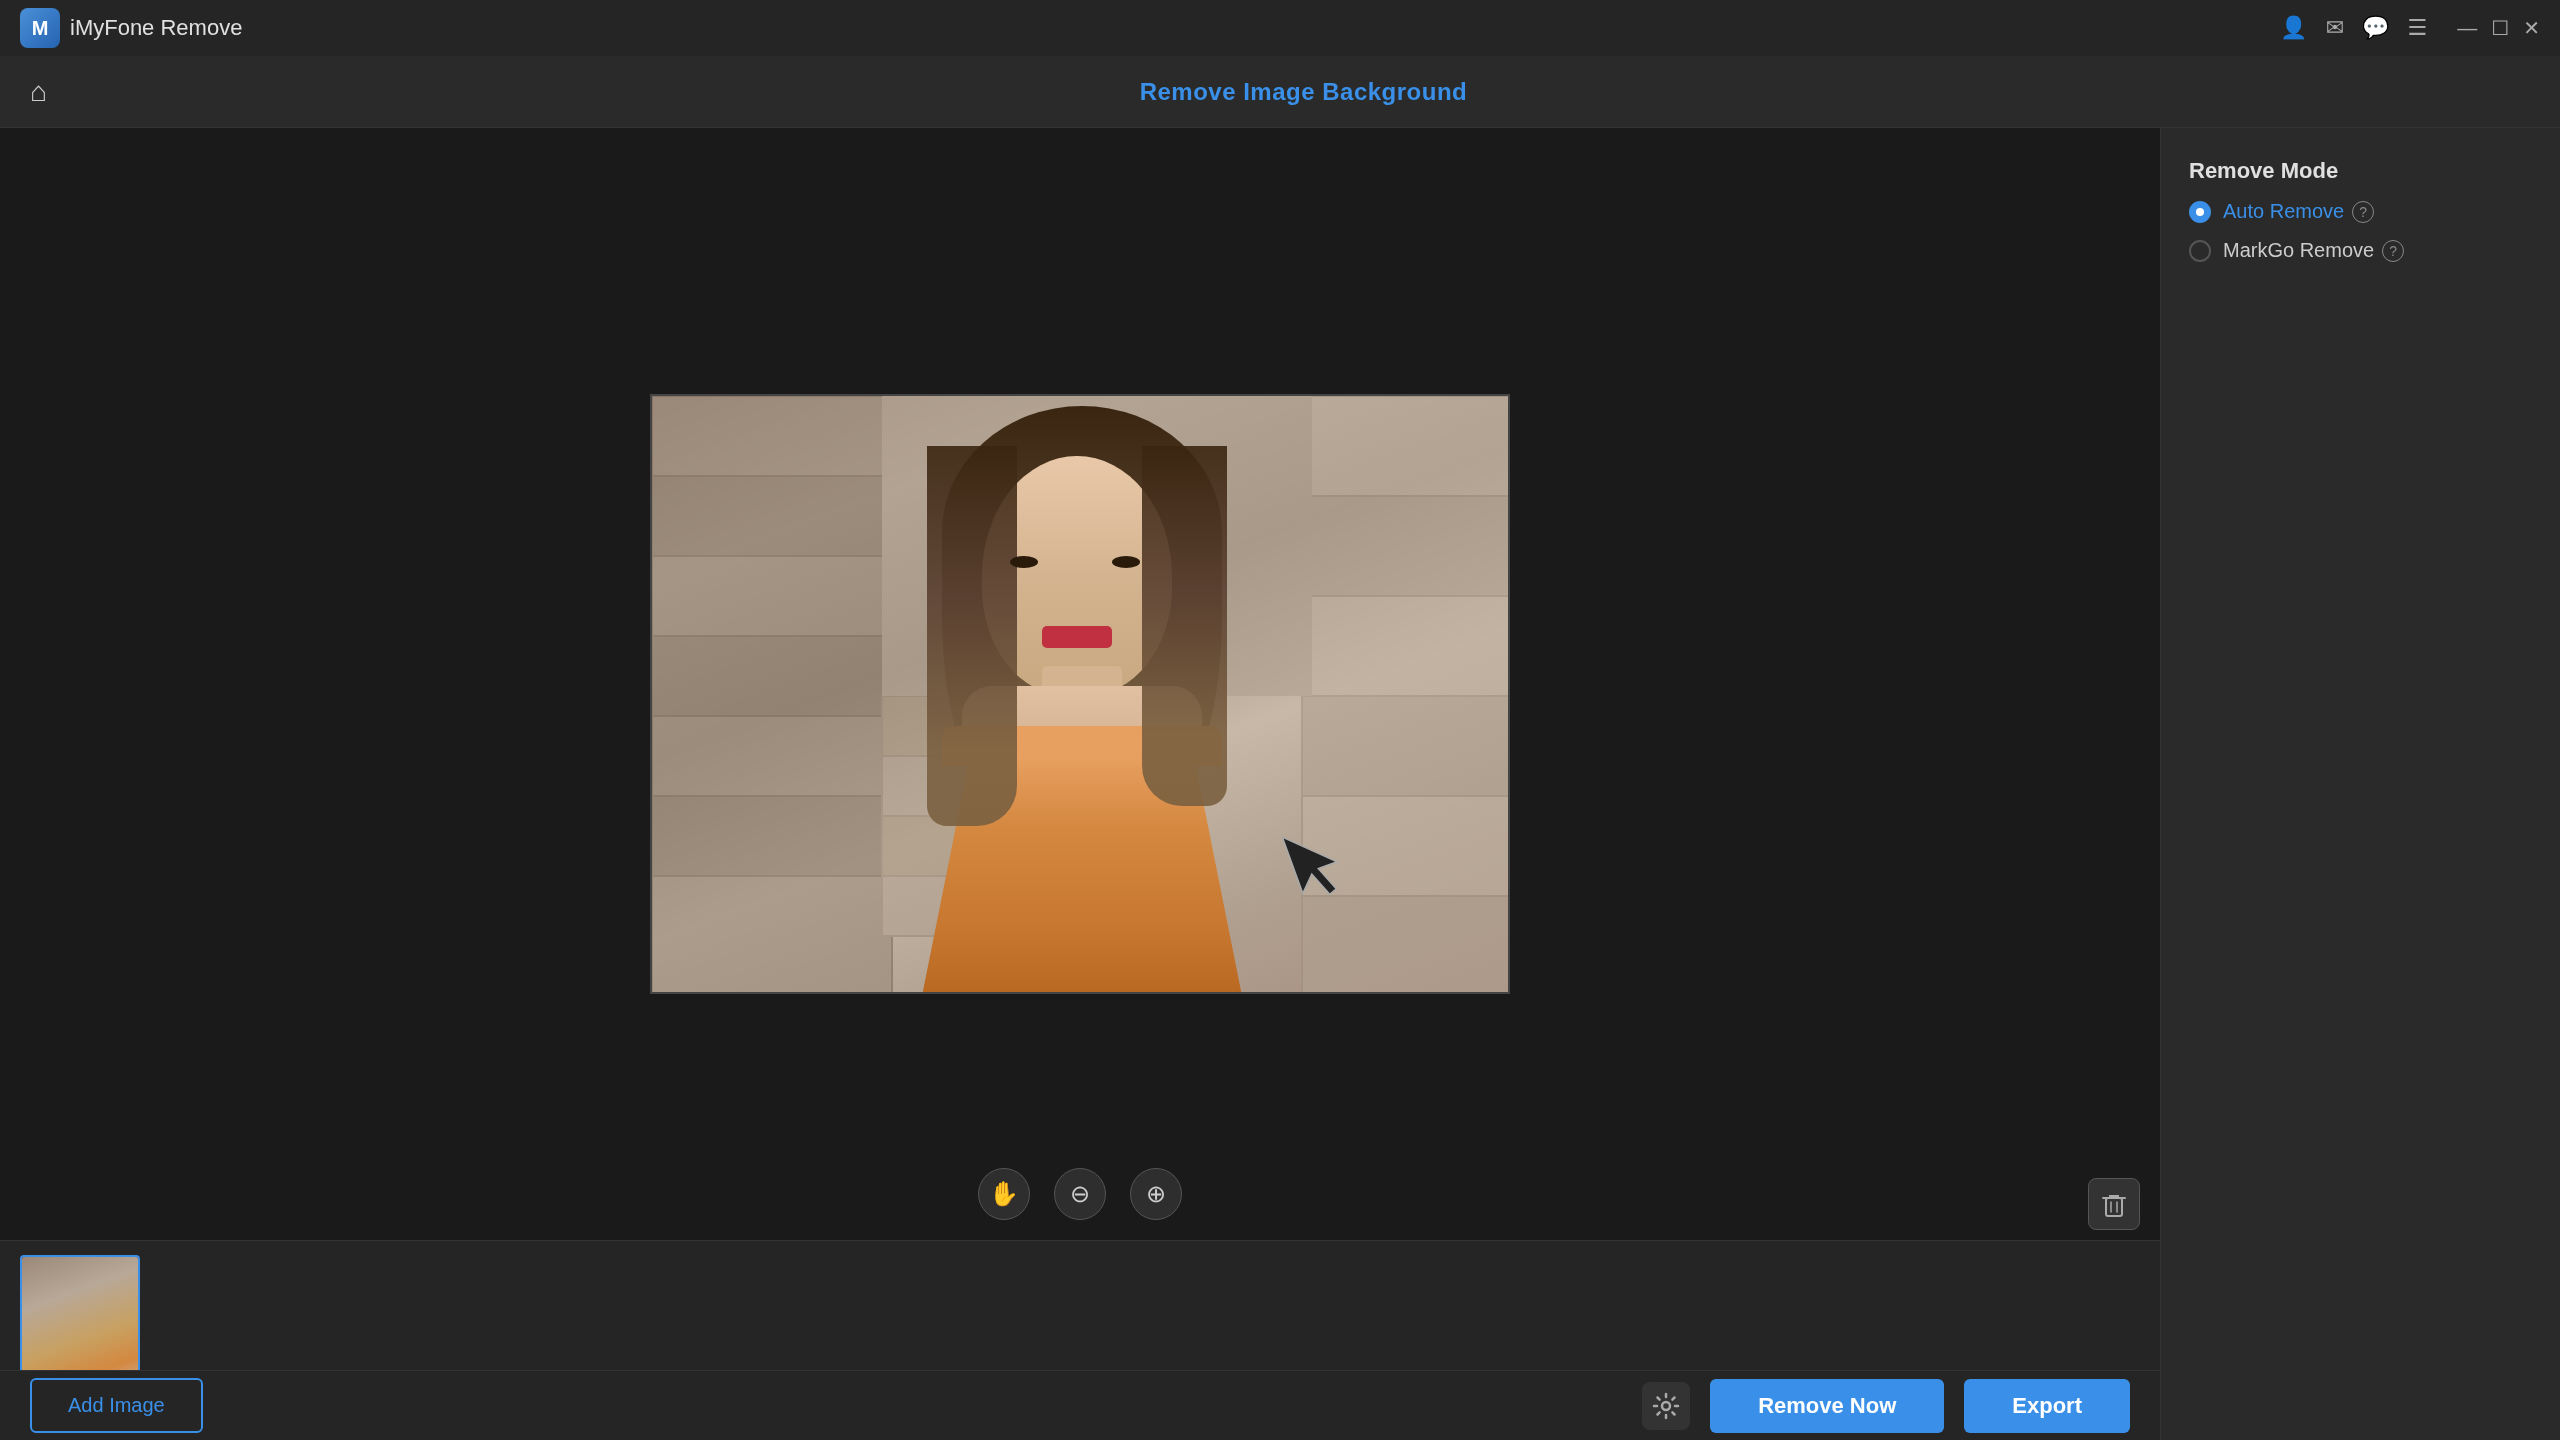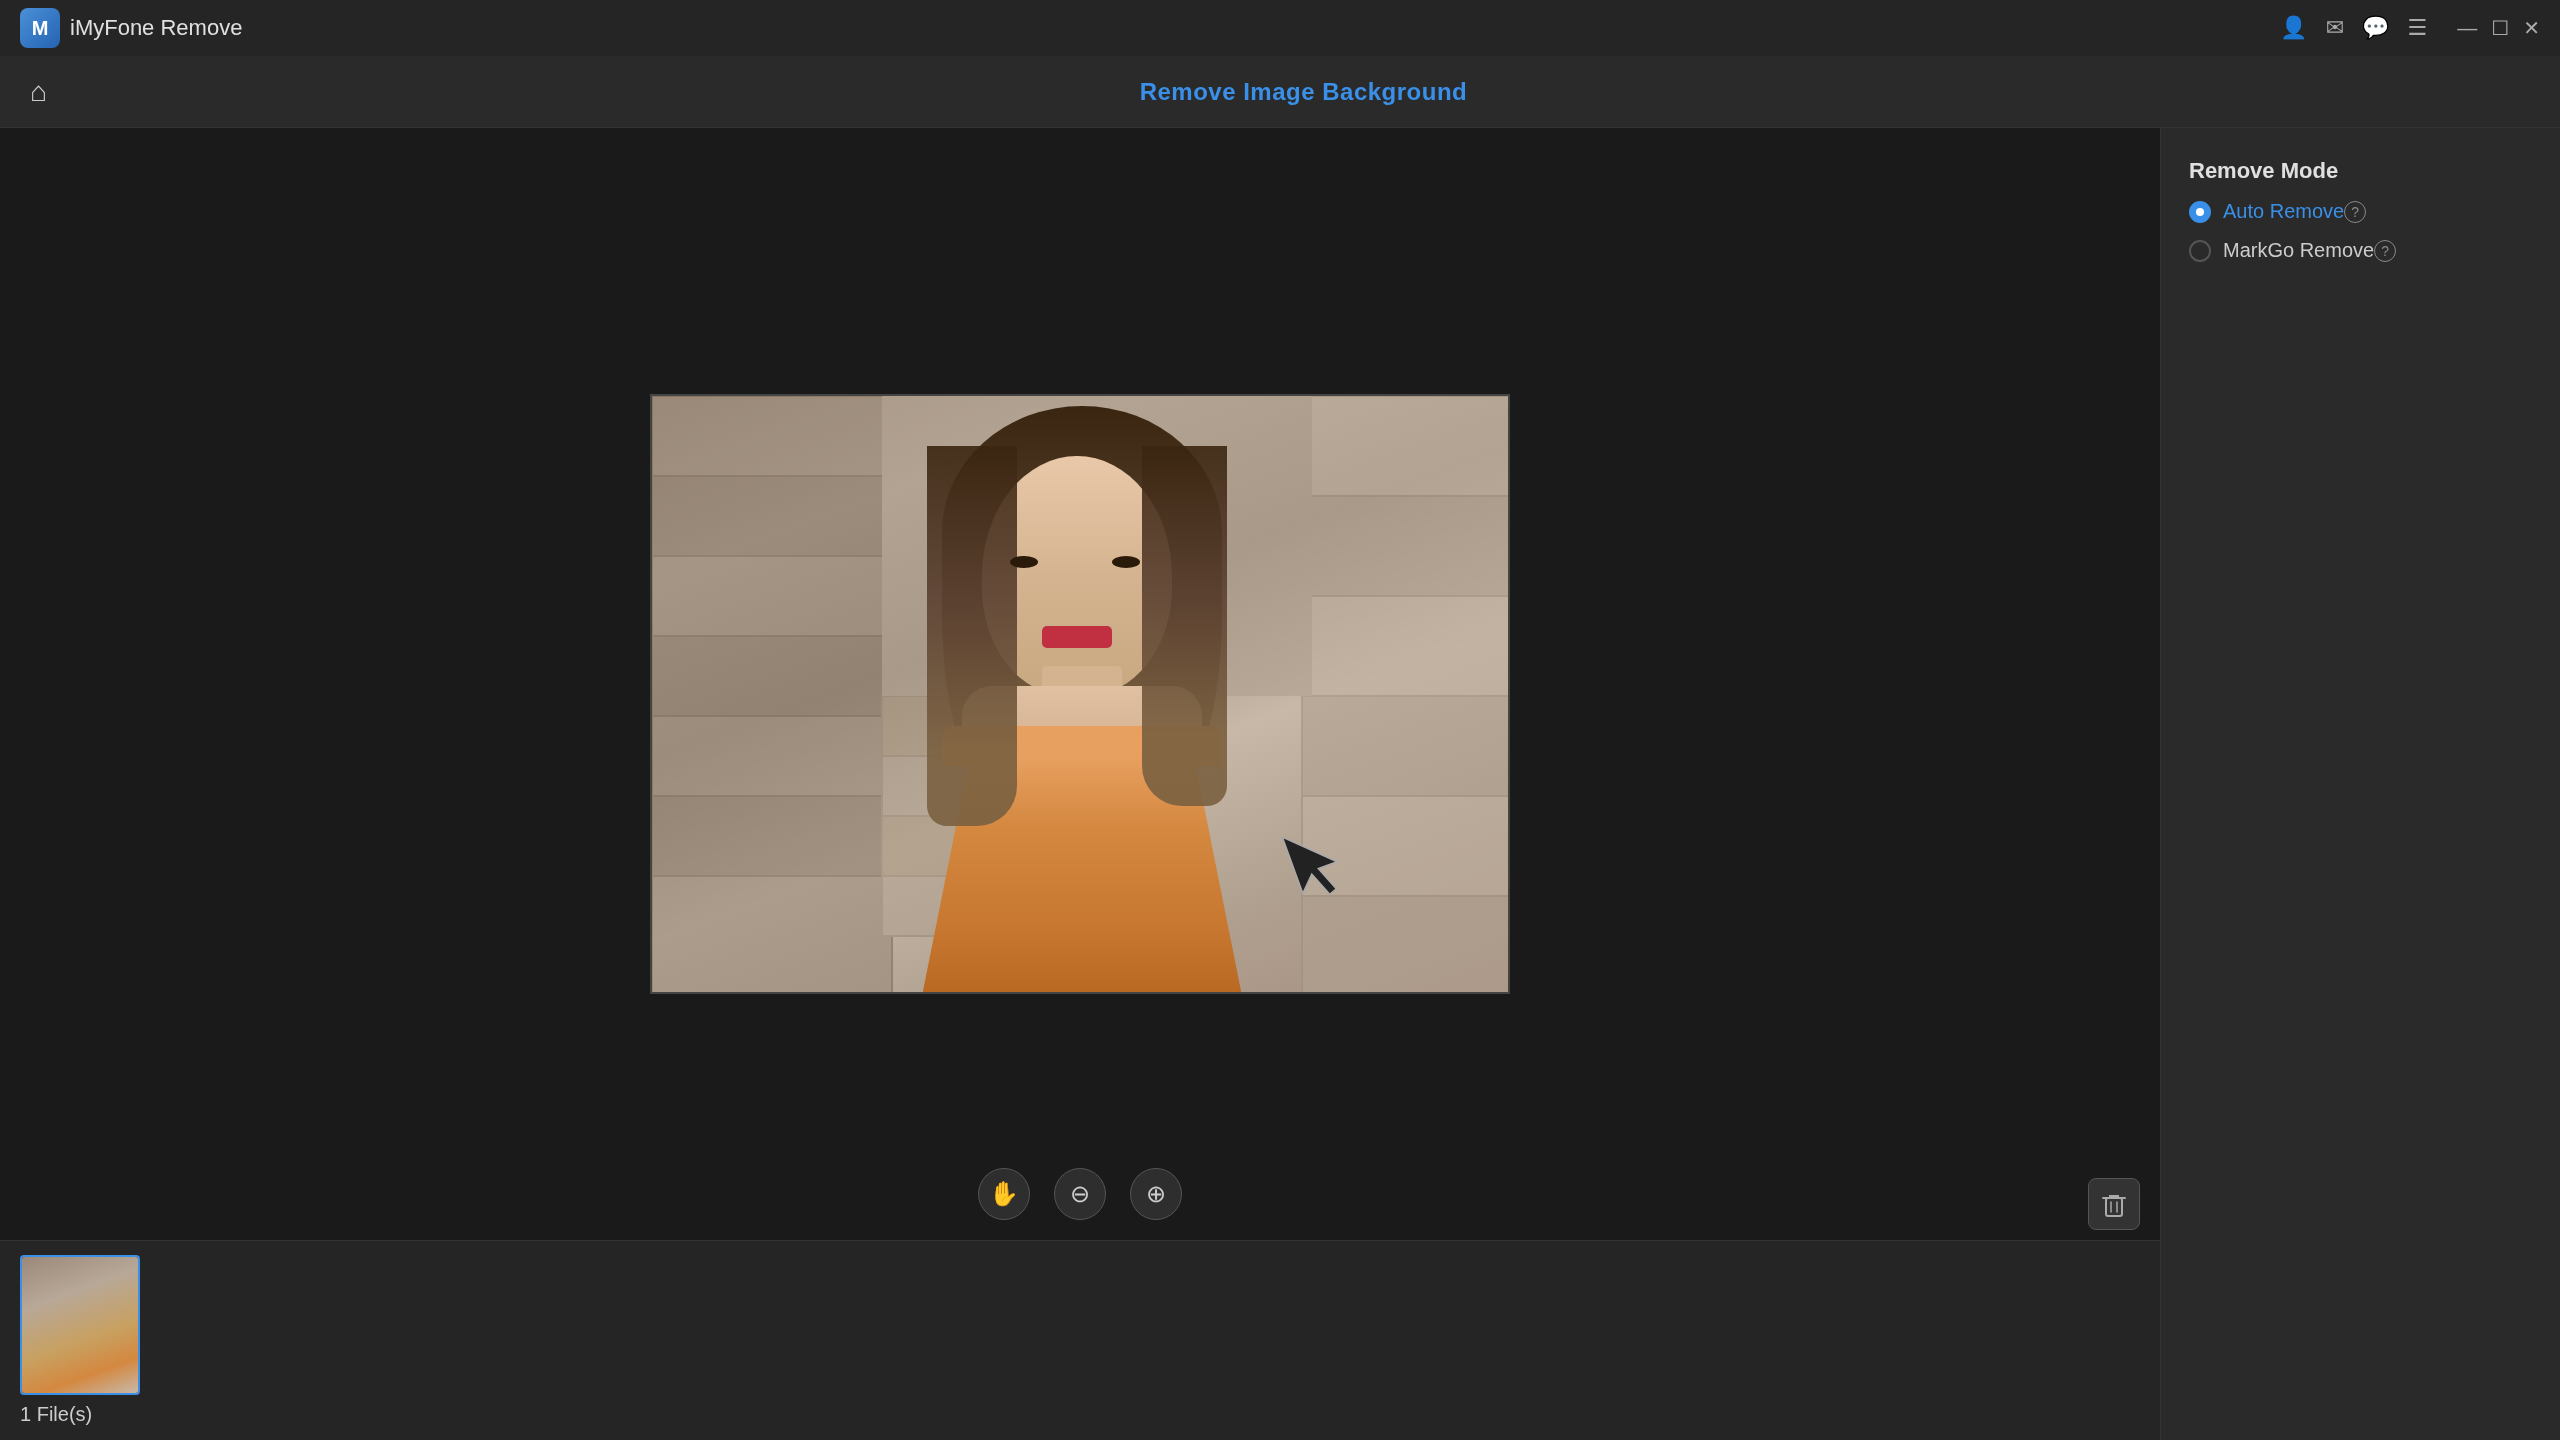--- a/index.html
+++ b/index.html
@@ -332,20 +332,21 @@
       width: 8px;
       height: 8px;
       border-radius: 50%;
       background: white;
     }
     .radio-label {
       font-size: 20px;
       color: #3a90e8;
       display: flex;
       align-items: center;
+      gap: 8px;
     }
     .radio-label.unselected {
       color: #ccc;
     }
     .help-icon {
       width: 22px;
       height: 22px;
       border-radius: 50%;
       border: 1.5px solid #888;
       display: inline-flex;
@@ -514,20 +515,33 @@
             <div style="width:100%;height:100%;background:linear-gradient(160deg,#9b8878 0%,#b8a898 30%,#c8a060 60%,#d48840 80%,#c8b8a8 100%);"></div>
           </div>
         </div>
         <div style="display:flex;justify-content:space-between;align-items:center;margin-top:8px;">
           <span class="file-count" style="position:static;font-size:20px;">1 File(s)</span>
         </div>
       </div>
 
     </div>
 
+    <div class="action-bar">
+      <button class="add-image-btn">Add Image</button>
+      <div class="action-bar-right">
+        <button class="settings-icon-btn">
+          <svg width="28" height="28" viewBox="0 0 28 28" fill="none">
+            <circle cx="14" cy="14" r="4" stroke="#aaa" stroke-width="2.5"></circle>
+            <path d="M14 2v3M14 23v3M2 14h3M23 14h3M5.5 5.5l2.1 2.1M20.4 20.4l2.1 2.1M5.5 22.5l2.1-2.1M20.4 7.6l2.1-2.1" stroke="#aaa" stroke-width="2.5" stroke-linecap="round"></path>
+          </svg>
+        </button>
+        <button class="remove-now-btn">Remove Now</button>
+        <button class="export-btn">Export</button>
+      </div>
+    </div>
 
   </div>
 
   <div class="right-panel">
 
     <div>
       <div class="panel-section-title">Remove Mode</div>
 
       <div class="radio-option">
         <div class="radio-circle selected"></div>

